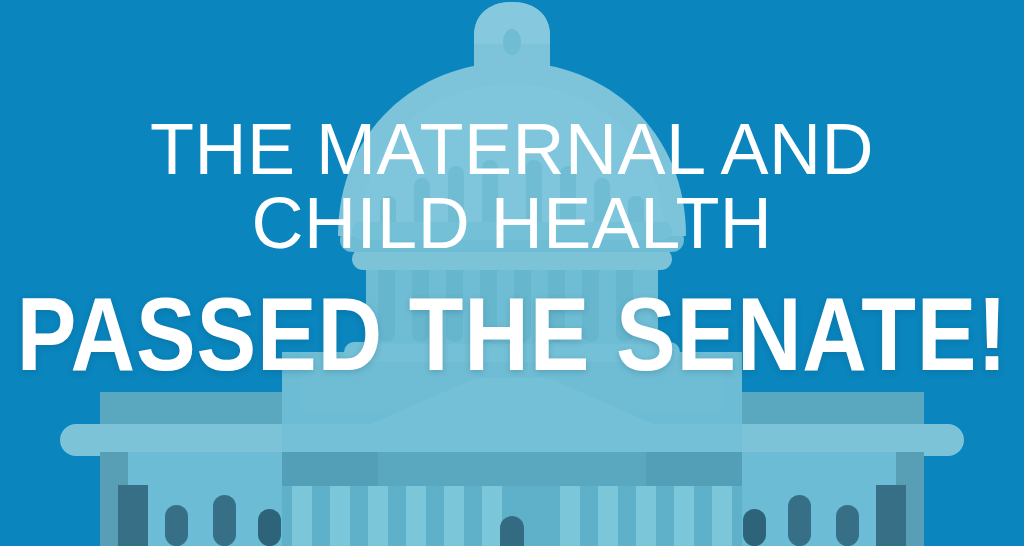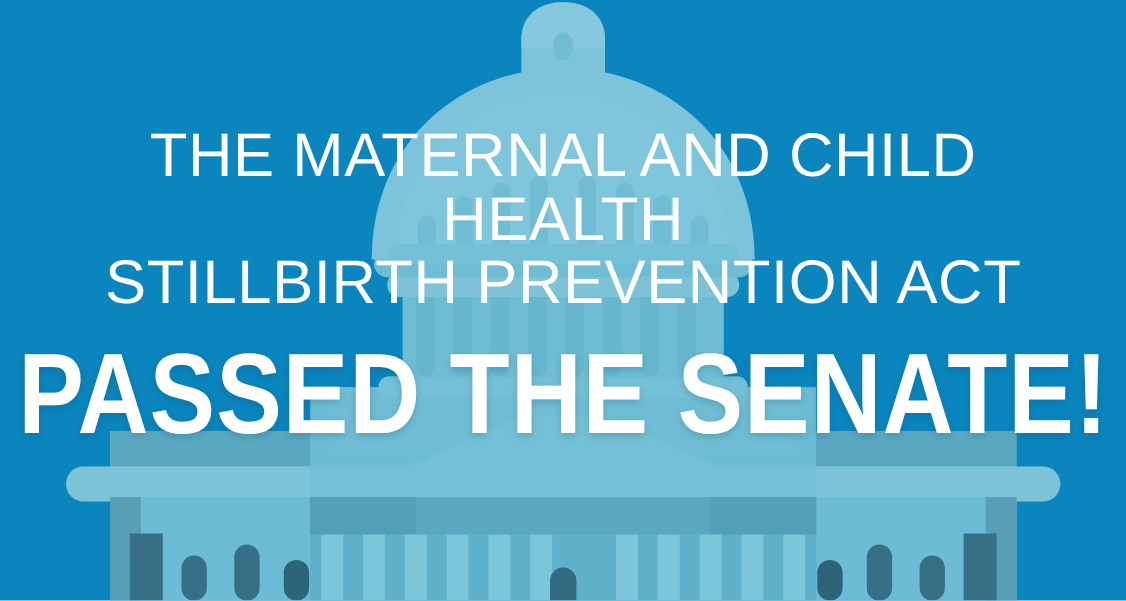--- a/index.html
+++ b/index.html
@@ -34,21 +34,21 @@
     flex-direction: column;
     align-items: center;
     justify-content: flex-start;
     padding-top: 112px;
     box-sizing: border-box;
   }
   .subtitle {
     color: #ffffff;
     font-family: "Liberation Sans", "DejaVu Sans", sans-serif;
     font-weight: 400;
-    font-size: 56px;
+    font-size: 72px;
     line-height: 1.03;
     letter-spacing: 0.5px;
     text-align: center;
     text-transform: uppercase;
     margin: 0;
     width: 960px;
   }
   .subtitle .line2 {
     display: block;
   }
@@ -191,20 +191,19 @@
     <ellipse cx="512" cy="42" rx="9" ry="13" fill="#6fbcd3"></ellipse>
 
     <rect x="466" y="70" width="92" height="14" rx="6" fill="#7dc3da"></rect>
 
   </svg>
 
   <div id="text-layer">
 
     <h2 class="subtitle">
       <span>THE MATERNAL AND CHILD HEALTH</span>
-      <span class="line2">STILLBIRTH PREVENTION ACT</span>
     </h2>
 
     <h1 class="headline">PASSED THE SENATE!</h1>
 
   </div>
 
 </div>
 
 </body></html>

